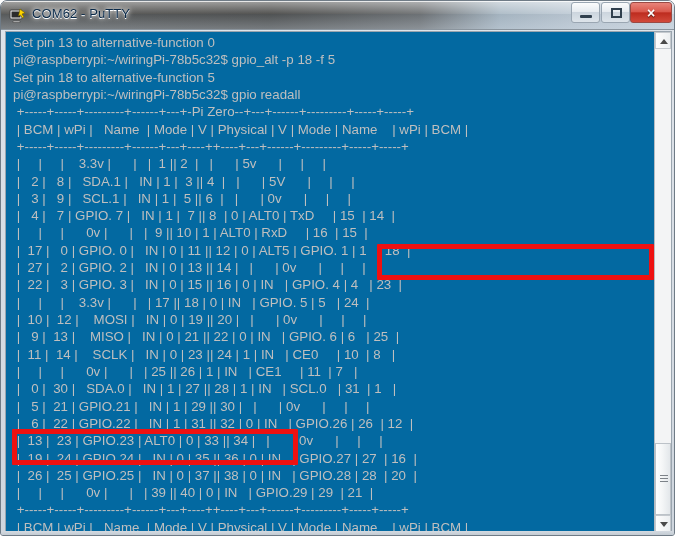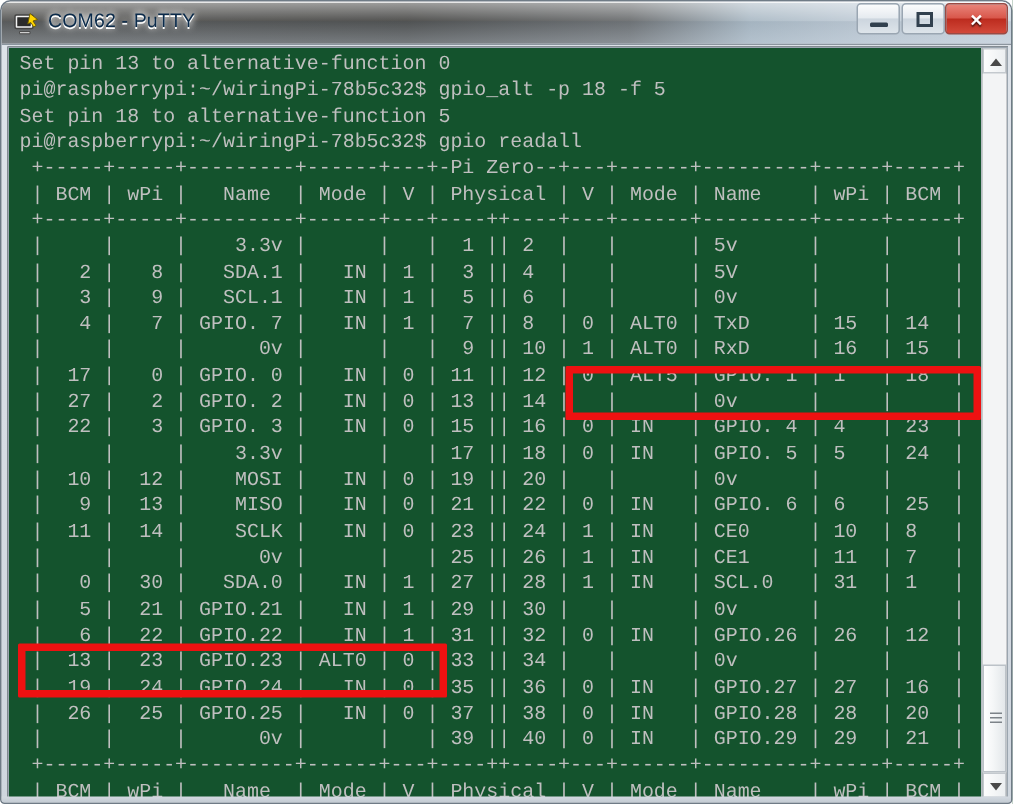--- a/index.html
+++ b/index.html
@@ -106,23 +106,23 @@
     box-sizing: border-box;
     border: 1px solid #9aa5af;
     background: #000000;
   }
 
   #terminal {
     position: absolute;
     left: 0; top: 0;
     width: 649px;
     height: 500px;
-    background: #14532d;
+    background: #0369a1;
     overflow: hidden;
-    font-family: Liberation Mono, monospace;
+    font-family: Liberation Sans, sans-serif;
     font-size: 13.3px;
     line-height: 17.32px;
     color: #bfbfbf;
     white-space: pre;
     padding: 2px 0 0 7px;
     box-sizing: border-box;
   }
   #terminal .line { height: 17.32px; }
 
   

